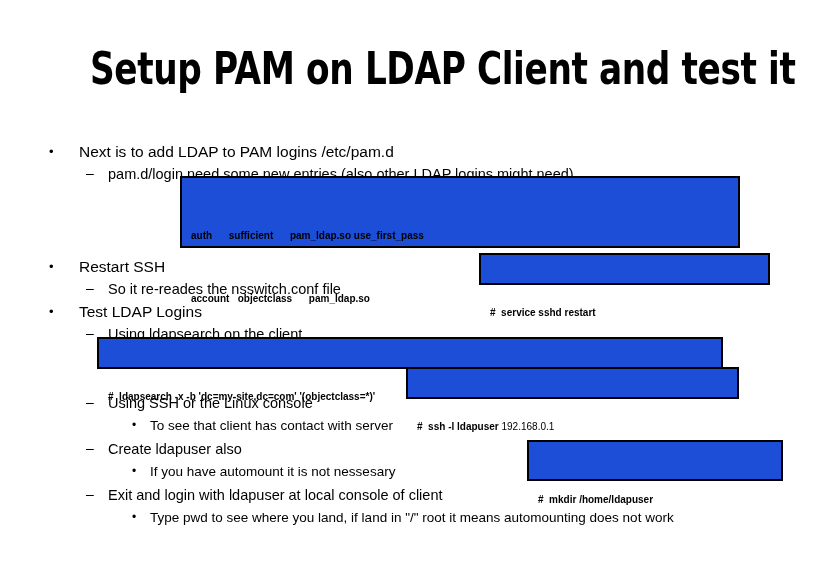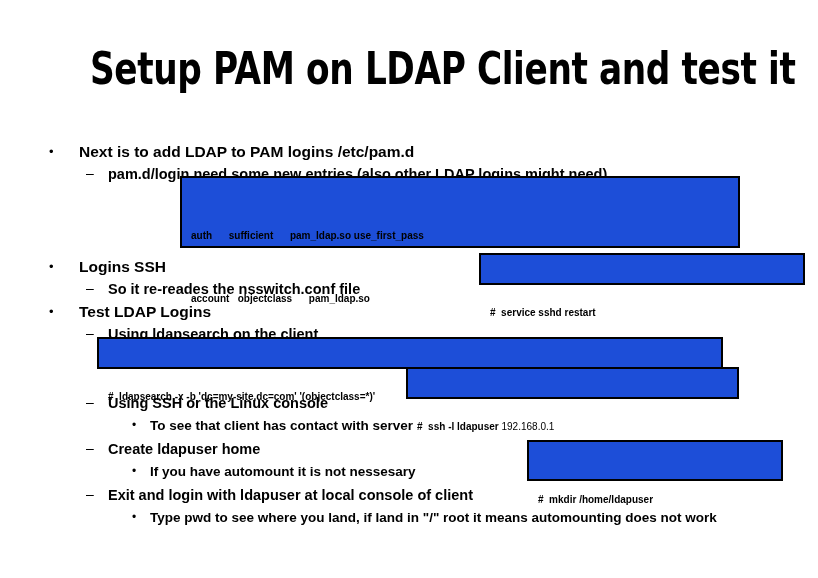--- a/index.html
+++ b/index.html
@@ -49,21 +49,20 @@
     white-space: nowrap;
     color: #000000;
   }
   .bullet .mark {
     position: absolute;
     display: inline-block;
     text-align: left;
   }
   .bullet .txt {
     display: inline-block;
-    font-weight: bold;
   }
 
   
   .lvl1 {
     font-size: 15.5px;
     line-height: 18px;
   }
   .lvl1 .mark { left: -30px; font-size: 13px; top: 0px; }
 
   
@@ -113,21 +112,21 @@
       <span class="txt">Next is to add LDAP to PAM logins /etc/pam.d</span>
     </div>
 
     <div class="bullet lvl2" style="left:108px; top:166px;">
       <span class="mark">–</span>
       <span class="txt">pam.d/login need some new entries (also other LDAP logins might need)</span>
     </div>
 
     <div class="bullet lvl1" style="left:79px; top:258px;">
       <span class="mark">•</span>
-      <span class="txt">Logins SSH</span>
+      <span class="txt">Restart SSH</span>
     </div>
 
     <div class="bullet lvl2" style="left:108px; top:281px;">
       <span class="mark">–</span>
       <span class="txt">So it re-reades the nsswitch.conf file</span>
     </div>
 
     <div class="bullet lvl1" style="left:79px; top:303px;">
       <span class="mark">•</span>
       <span class="txt">Test LDAP Logins</span>
@@ -143,21 +142,21 @@
       <span class="txt">Using SSH or the Linux console</span>
     </div>
 
     <div class="bullet lvl3" style="left:150px; top:418px;">
       <span class="mark">•</span>
       <span class="txt">To see that client has contact with server</span>
     </div>
 
     <div class="bullet lvl2" style="left:108px; top:441px;">
       <span class="mark">–</span>
-      <span class="txt">Create ldapuser home</span>
+      <span class="txt">Create ldapuser also</span>
     </div>
 
     <div class="bullet lvl3" style="left:150px; top:464px;">
       <span class="mark">•</span>
       <span class="txt">If you have automount it is not nessesary</span>
     </div>
 
     <div class="bullet lvl2" style="left:108px; top:487px;">
       <span class="mark">–</span>
       <span class="txt">Exit and login with ldapuser at local console of client</span>
@@ -169,21 +168,21 @@
     </div>
 
   </div>
 
   <div class="codebox" style="left:180px; top:176px; width:560px; height:72px;">
     <div>auth      sufficient      pam_ldap.so use_first_pass</div>
     <div>account   objectclass      pam_ldap.so</div>
     <div>password  required        pam_ldap.so</div>
   </div>
 
-  <div class="codebox" style="left:479px; top:253px; width:326px; height:32px;">
+  <div class="codebox" style="left:479px; top:253px; width:291px; height:32px;">
     <div>#  service sshd restart</div>
   </div>
 
   <div class="codebox" style="left:97px; top:337px; width:626px; height:32px;">
     <div>#  ldapsearch -x -b 'dc=my-site,dc=com' '(objectclass=*)'</div>
   </div>
 
   <div class="codebox" style="left:406px; top:367px; width:333px; height:32px;">
     <div><span>#  ssh -l ldapuser </span><span class="thin">192.168.0.1</span></div>
   </div>

